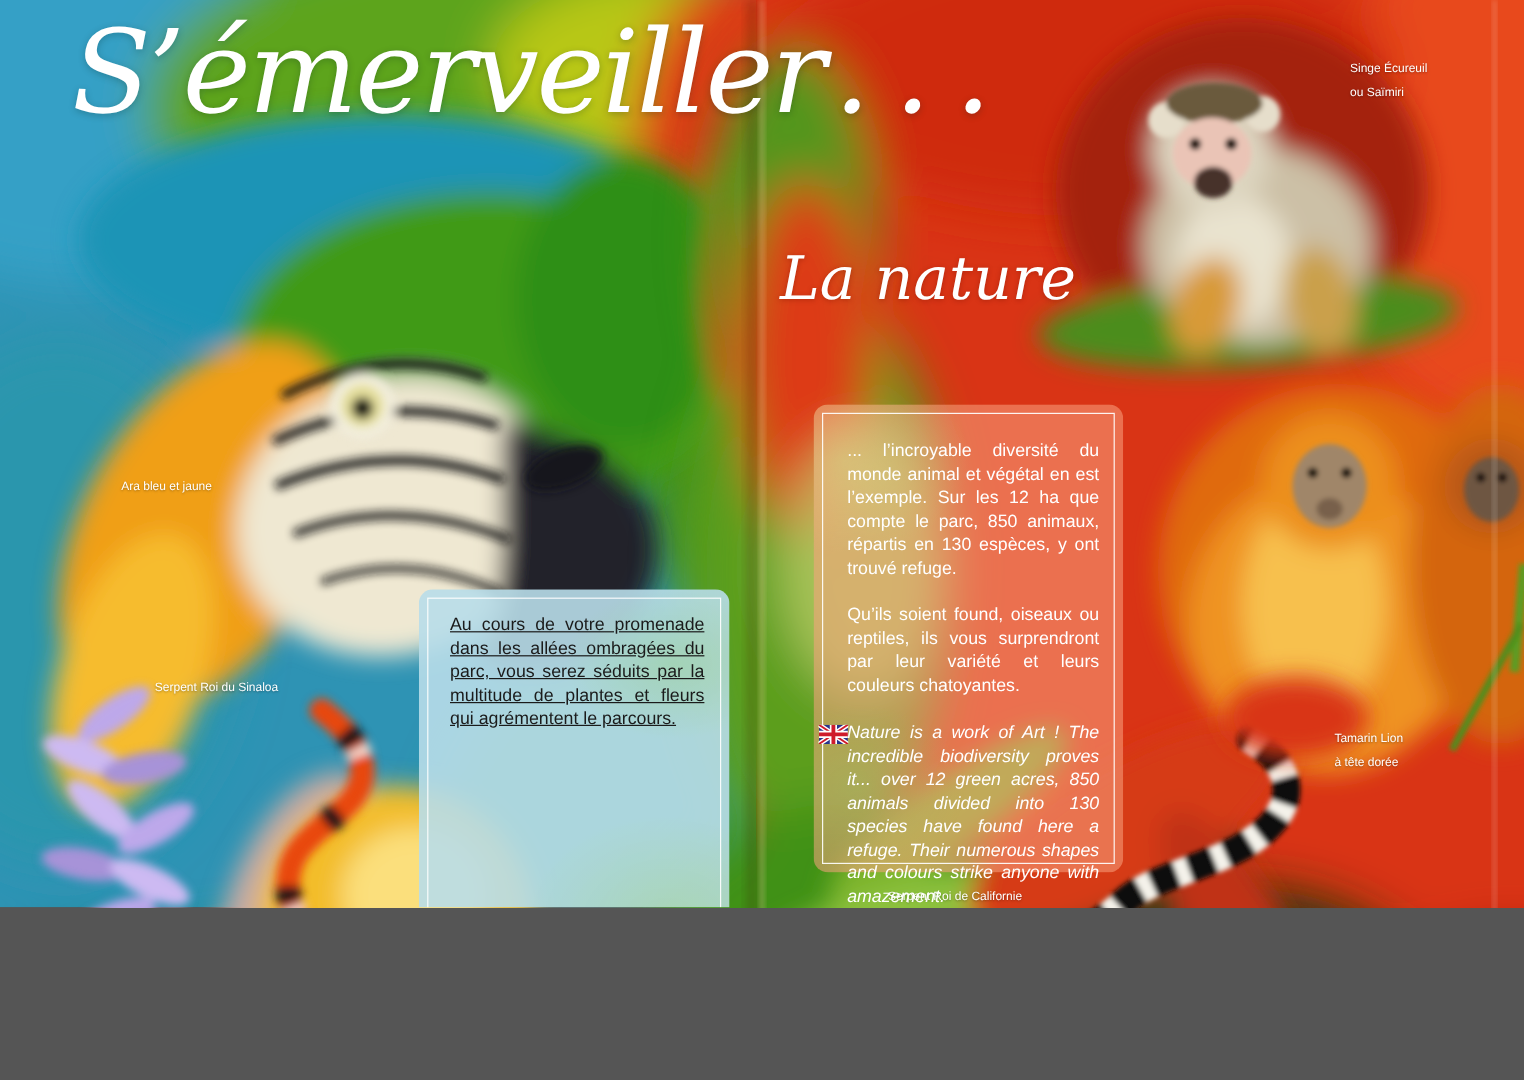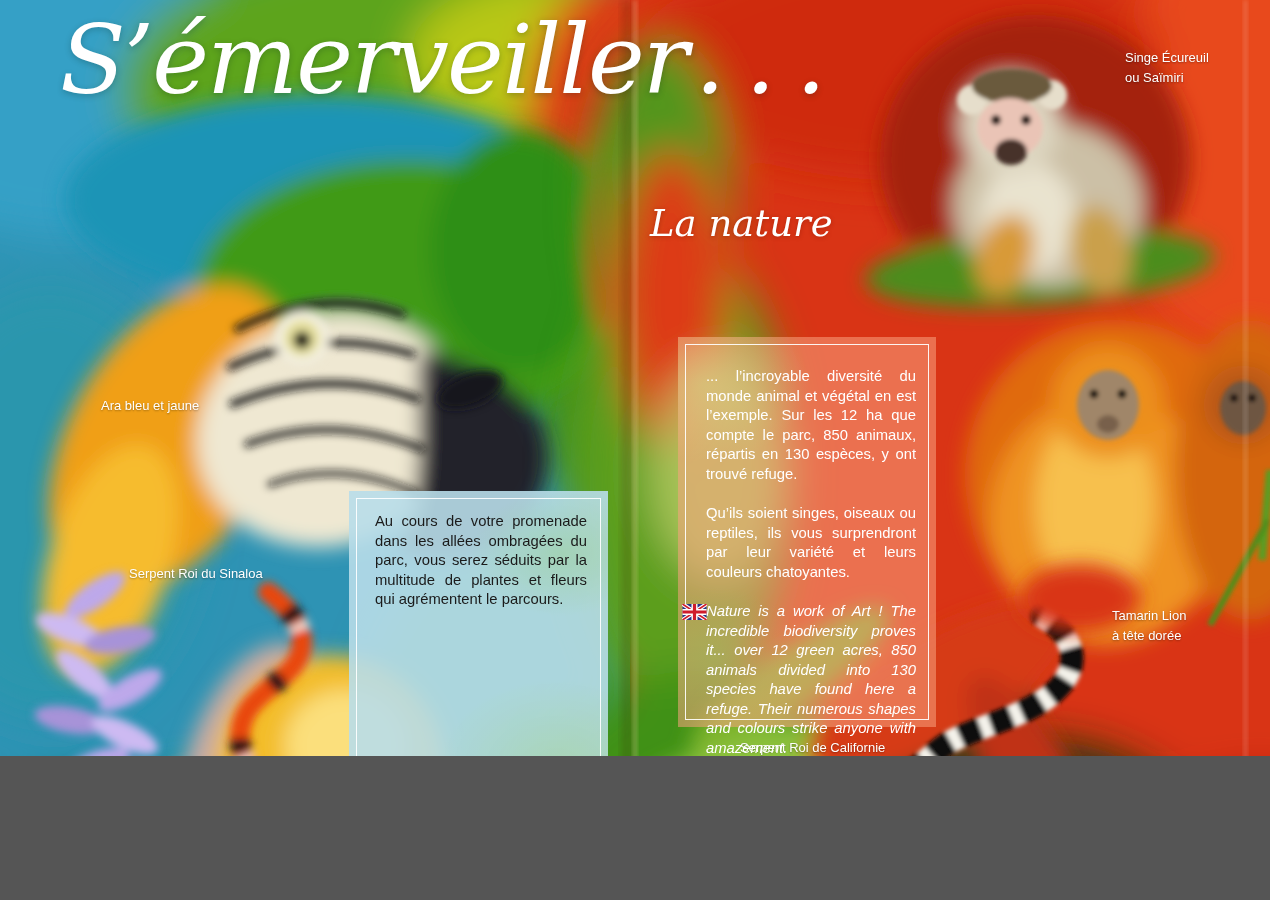--- a/index.html
+++ b/index.html
@@ -9,35 +9,36 @@
   }
   svg.bg{position:absolute;left:0;top:0;width:1270px;height:900px;display:block;}
 
   .script-title{
     position:absolute;color:#fff;font-family:"DejaVu Serif",serif;font-style:italic;
     white-space:nowrap;
   }
   #title-left{left:60px;top:8px;font-size:96px;line-height:1.1;letter-spacing:-2px;
     text-shadow:0 2px 6px rgba(0,40,30,.25);}
   #title-left .dots{letter-spacing:20px;margin-left:8px;}
-  #title-right{left:650px;top:202px;font-size:37px;line-height:1.2;
+  #title-right{left:650px;top:202px;font-size:50px;line-height:1.2;
     text-shadow:0 1px 4px rgba(120,20,5,.4);}
   #title-right .l2{display:block;margin-left:38px;}
 
-  .cap{position:absolute;color:#fff;font-size:13px;line-height:20px;
+  .cap{position:absolute;color:#fff;font-size:10px;line-height:20px;
     text-shadow:0 1px 2px rgba(0,0,0,.35);white-space:nowrap;}
 
-  .infobox{position:absolute;}
+  .infobox{position:absolute;border-radius:12px;}
   .infobox .frame{position:absolute;inset:7px;border:1.6px solid rgba(255,255,255,.92);pointer-events:none;}
   #box-left{
     left:349px;top:491px;width:259px;height:388px;color:#1b1b1b;
     background:
       radial-gradient(130px 90px at 82% 16%, rgba(150,205,125,.40), transparent 70%),
       radial-gradient(170px 130px at 80% 72%, rgba(165,212,140,.45), transparent 70%),
       rgba(184,221,233,.90);
+    text-decoration: underline;
   }
   #box-right{
     left:678px;top:337px;width:258px;height:390px;color:#fff;
     background:
       radial-gradient(150px 110px at 10% 12%, rgba(205,222,135,.45), transparent 70%),
       radial-gradient(130px 100px at 14% 82%, rgba(150,200,100,.30), transparent 70%),
       rgba(250,162,128,.55);
   }
   .infobox .content{position:relative;padding:21px 21px 0 26px;font-size:14.8px;line-height:19.5px;text-align:justify;}
   #box-right .content{padding:30px 20px 0 28px;}
@@ -241,21 +242,21 @@
     <div class="frame"></div>
     <div class="content">
       <p>Au cours de votre promenade dans les allées ombragées du parc, vous serez séduits par la multitude de plantes et fleurs qui agrémentent le parcours.</p>
     </div>
   </div>
 
   <div class="infobox" id="box-right">
     <div class="frame"></div>
     <div class="content">
       <p>... l’incroyable diversité du monde animal et végétal en est l’exemple. Sur les 12 ha que compte le parc, 850 animaux, répartis en 130 espèces, y ont trouvé refuge.</p>
-      <p>Qu’ils soient singes, oiseaux ou reptiles, ils vous surprendront par leur variété et leurs couleurs chatoyantes.</p>
+      <p>Qu’ils soient found, oiseaux ou reptiles, ils vous surprendront par leur variété et leurs couleurs chatoyantes.</p>
       <div class="en-row">
         <svg class="flag" viewBox="0 0 24 16" aria-hidden="true">
           <rect width="24" height="16" fill="#26348b"></rect>
           <path d="M0,0 L24,16 M24,0 L0,16" stroke="#ffffff" stroke-width="4"></path>
           <path d="M0,0 L24,16 M24,0 L0,16" stroke="#cf1b2b" stroke-width="1.6"></path>
           <path d="M12,0 V16 M0,8 H24" stroke="#ffffff" stroke-width="6"></path>
           <path d="M12,0 V16 M0,8 H24" stroke="#cf1b2b" stroke-width="3.2"></path>
         </svg>
         <p>Nature is a work of Art ! The incredible biodiversity proves it... over 12 green acres, 850 animals divided into 130 species have found here a refuge. Their numerous shapes and colours strike anyone with amazement.</p>
       </div>

